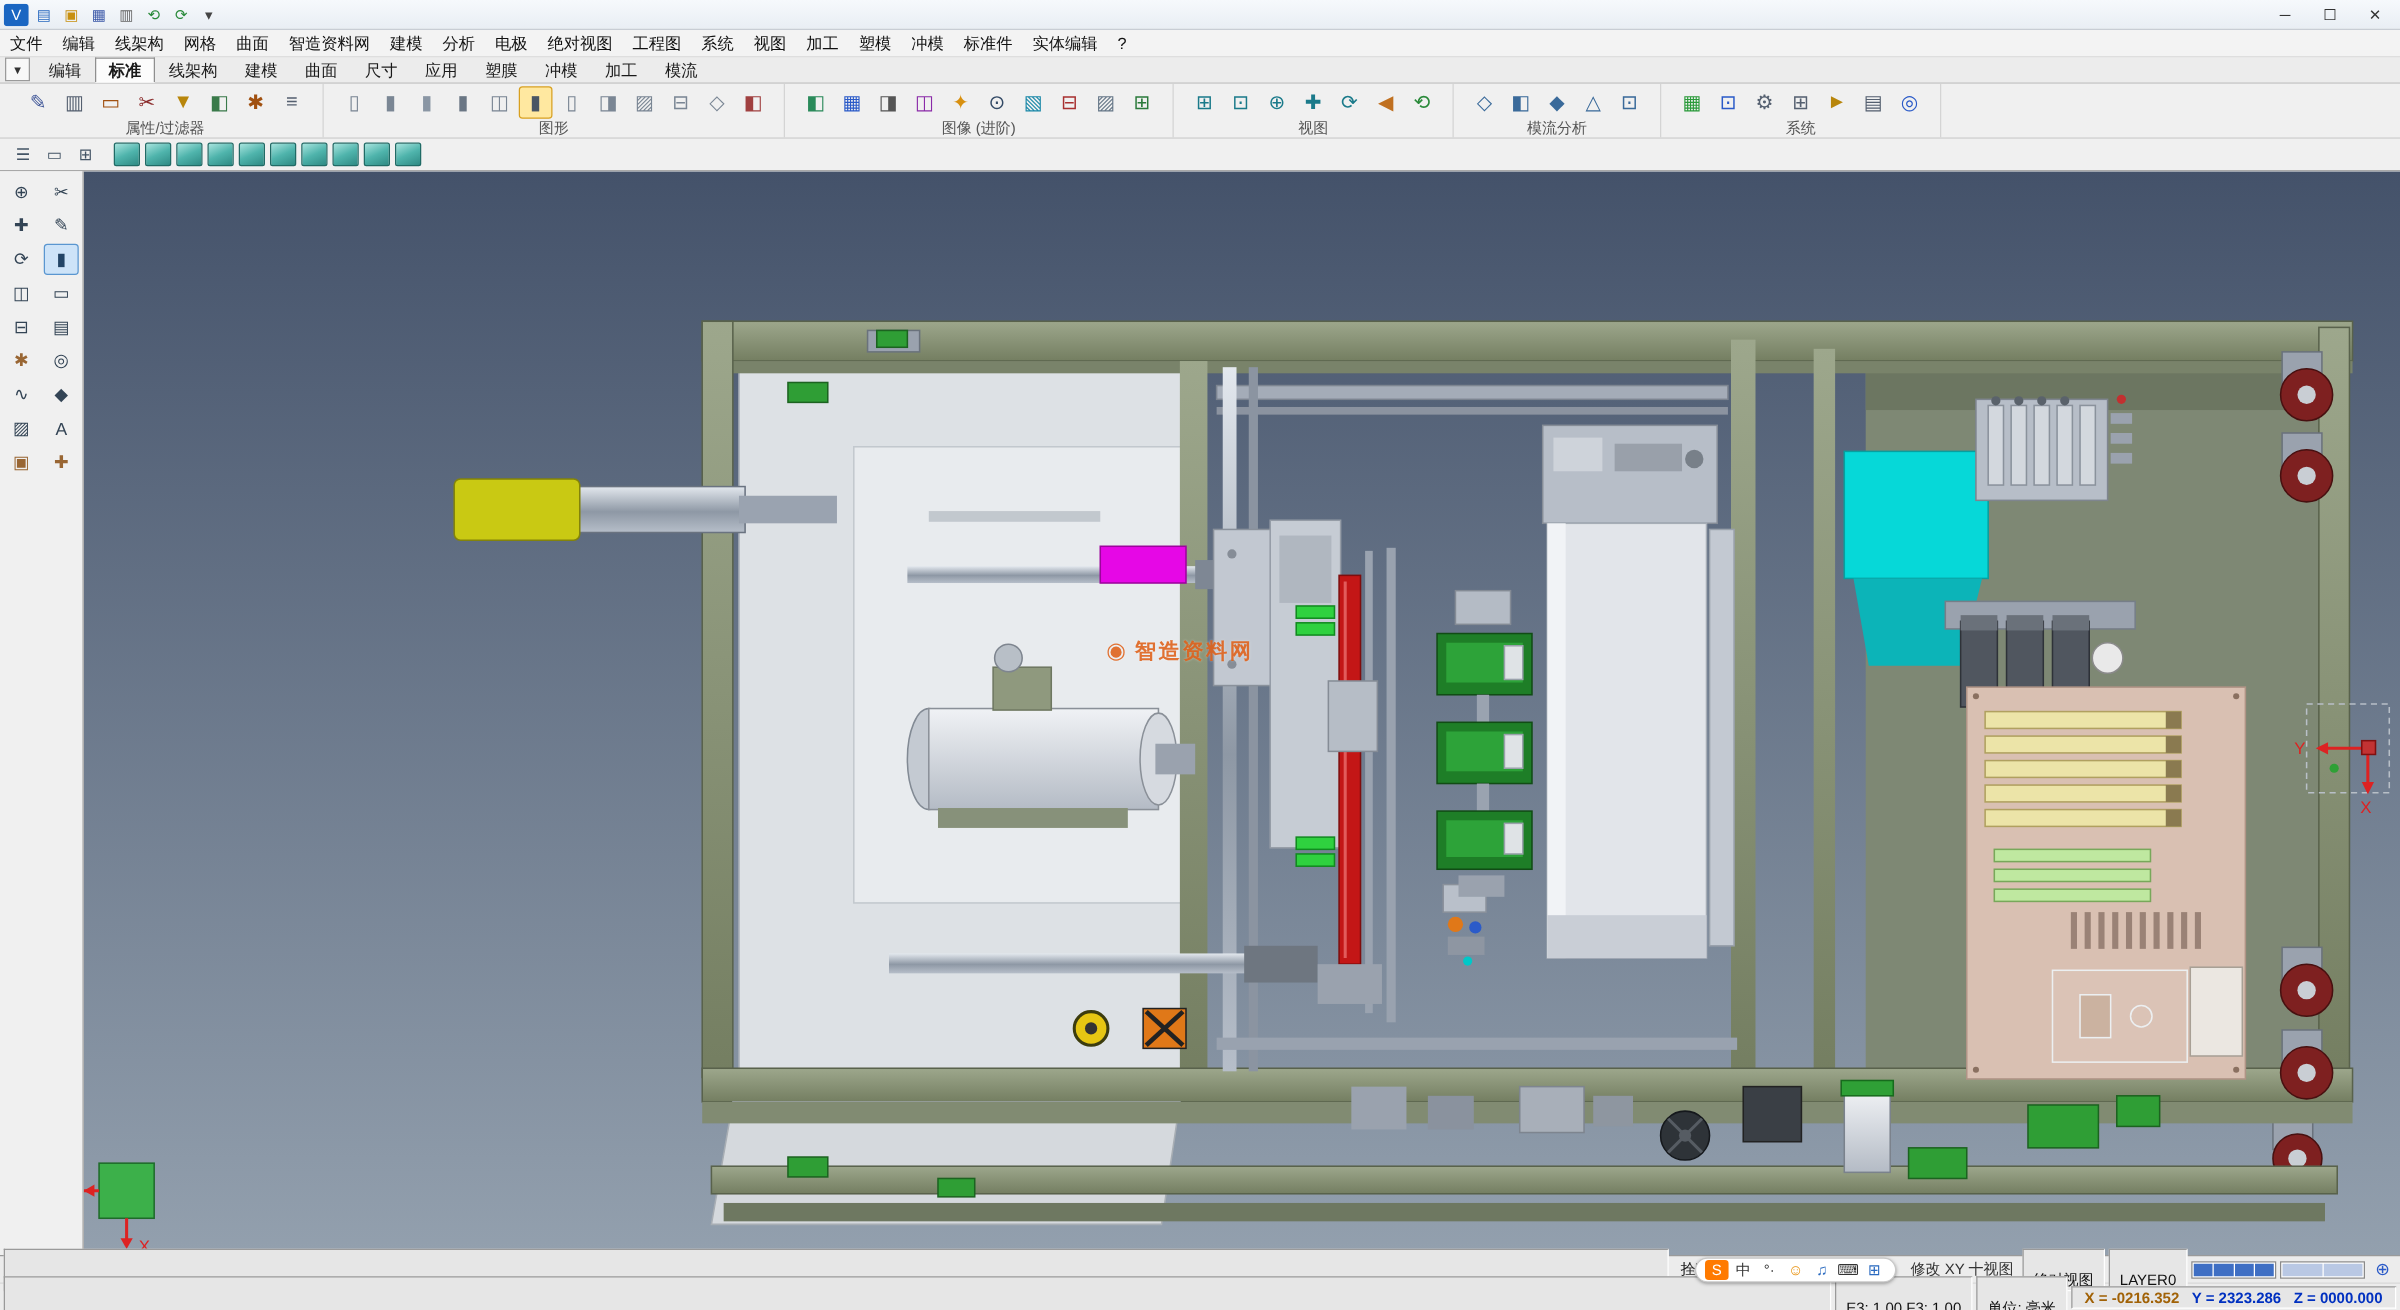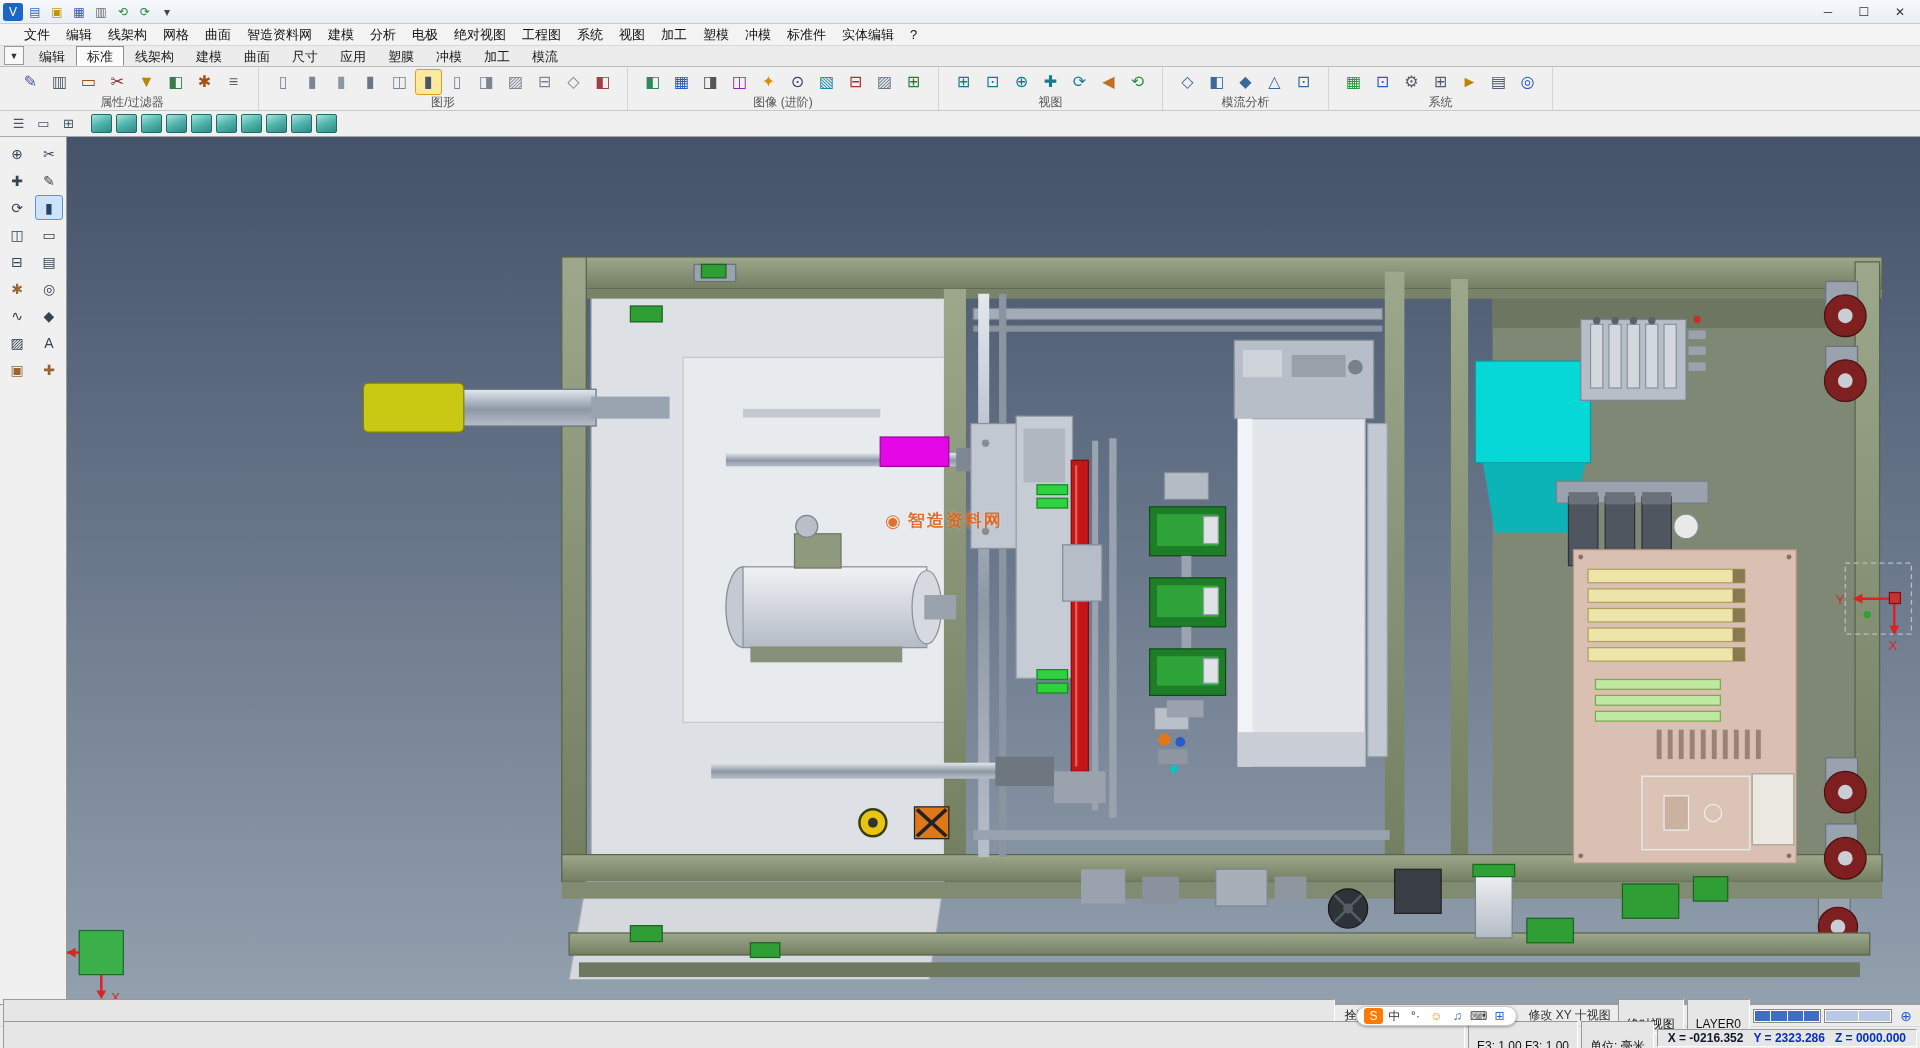--- a/index.html
+++ b/index.html
@@ -9,28 +9,28 @@
 
   
   .titlebar { position:relative; height:24px; background:linear-gradient(#f6f9fc,#e9eef4); border-bottom:1px solid #c8cdd4; display:flex; align-items:center; padding:0 2px; flex:none; }
   .qa { display:flex; align-items:center; }
   .qa .icon { width:20px; height:18px; font-size:12px; }
   .title-text { position:absolute; left:0; right:0; text-align:center; font-size:13px; color:#101010; pointer-events:none; }
   .win-controls { margin-left:auto; display:flex; z-index:2; }
   .win-btn { width:36px; height:22px; display:flex; align-items:center; justify-content:center; font-size:12px; color:#333; }
 
   
-  .menubar { height:22px; background:#f3f3f3; border-bottom:1px solid #d8d8d8; display:flex; align-items:center; padding-left:16px; flex:none; }
+  .menubar { height:22px; background:#f3f3f3; border-bottom:1px solid #d8d8d8; display:flex; align-items:center; padding-left:0; flex:none; }
   .menu-item { padding:0 8px; height:22px; line-height:22px; font-size:13px; color:#111; }
 
   
   .tabbar { height:21px; background:#ececec; border-bottom:1px solid #bdbdbd; display:flex; align-items:flex-end; padding-left:4px; flex:none; }
   .tab-dd { width:20px; height:19px; border:1px solid #9a9a9a; background:#f8f8f8; font-size:9px; color:#333; display:flex; align-items:center; justify-content:center; margin:0 4px 1px 0; }
   .tab { padding:0 10px; height:20px; line-height:20px; font-size:13px; color:#1a1a1a; border:1px solid transparent; }
-  .tab.active { background:#fcfcfc; border-color:#8f8f8f; border-bottom-color:#fcfcfc; font-weight:normal; }
+  .tab.active { background:#fcfcfc; border-color:#8f8f8f; border-bottom-color:#fcfcfc; font-weight:bold; }
 
   
   .toolbar { height:44px; background:#f0f0f0; border-bottom:1px solid #c8c8c8; display:flex; align-items:stretch; padding-left:6px; flex:none; }
   .tgroup { display:flex; flex-direction:column; align-items:center; justify-content:center; padding:0 10px; border-right:1px solid #d4d4d4; }
   .tg-icons { display:flex; }
   .tg-label { font-size:12px; color:#555; line-height:13px; margin-top:1px; }
   .icon { display:inline-flex; align-items:center; justify-content:center; width:27px; height:26px; font-size:16px; color:#445; border-radius:3px; margin:0 1px; border:1px solid transparent; }
   .icon.active { background:#ffe8a0; border-color:#d8a020; }
 
   
@@ -60,21 +60,21 @@
   .shint { color:#333; white-space:nowrap; padding:0 4px; }
   .sicons { display:flex; }
   .sicons .icon { width:24px; height:18px; font-size:13px; margin:0; }
   .ime-bar { position:absolute; left:1356px; top:1px; height:20px; background:#ffffff; border:1px solid #c8c8c8; border-radius:10px; box-shadow:0 1px 3px rgba(0,0,0,.35); display:flex; align-items:center; padding:0 7px; gap:2px; z-index:5; }
   .ime-bar .icon { width:19px; height:16px; font-size:12px; margin:0; }
   .pbar { width:68px; height:14px; background:#ffffff; border:1px solid #8a8a8a; display:flex; gap:1px; padding:1px; }
   .pbar i { flex:1; background:#3f6fc4; }
   .pbar.light i { background:#b9c8e4; }
   .globe { width:22px; text-align:center; font-size:14px; color:#2a5ac8; }
   .coords { display:flex; gap:10px; padding:0 10px; }
-  .cx { color:#0f172a; font-weight:bold; }
+  .cx { color:#a16207; font-weight:bold; }
   .cyz { color:#0030c0; font-weight:bold; }
 </style>
 </head>
 <body>
 
 <div class="window">
 
   <div class="titlebar">
     <div class="qa">
         <span class="icon" style="color: rgb(255, 255, 255); background: rgb(26, 102, 194);">V</span>

